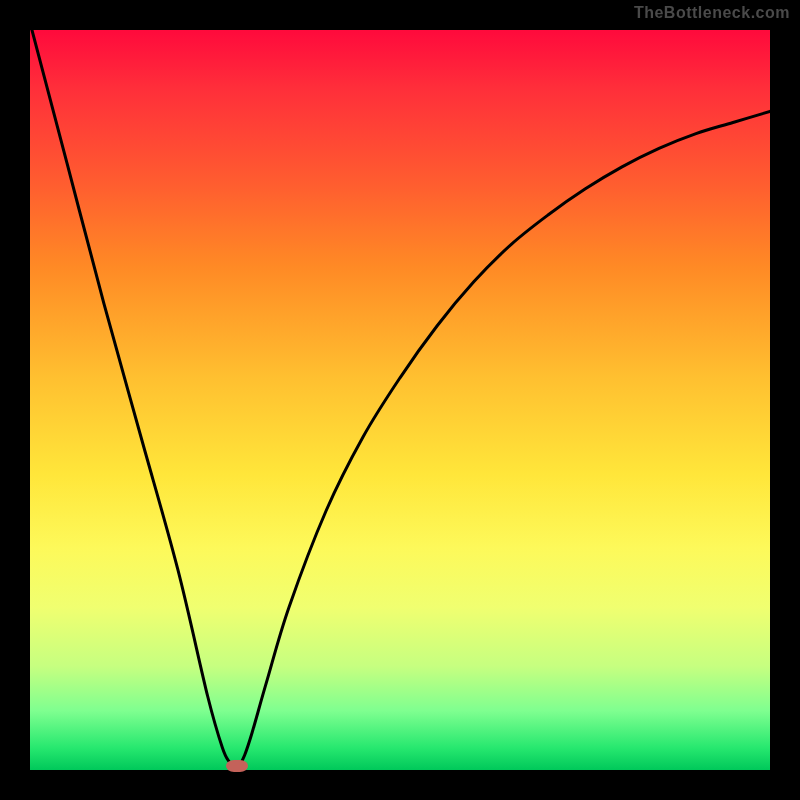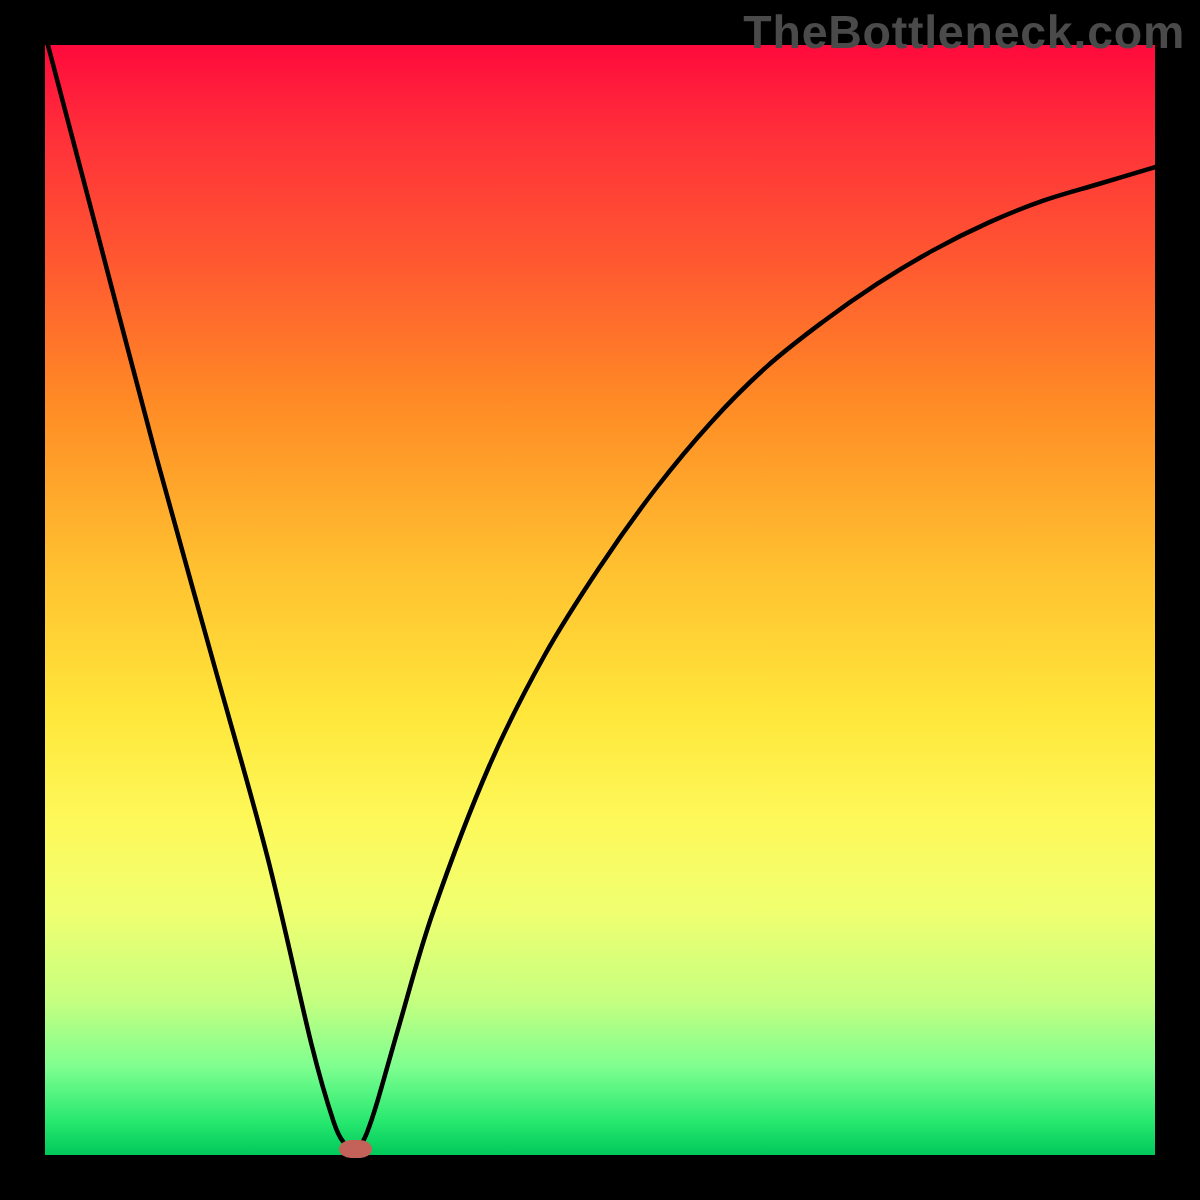--- a/index.html
+++ b/index.html
@@ -31,21 +31,21 @@
       #7fff90 92%,
       #27e86f 97%,
       #00c85a 100%
     );
   }
   .watermark {
     position: absolute;
     top: 4px;
     right: 10px;
     color: #4a4a4a;
-    font-size: 31px;
+    font-size: 16px;
     font-weight: 600;
     letter-spacing: 0.5px;
     z-index: 5;
     user-select: none;
   }
   svg.curve {
     position: absolute;
     left: 0;
     top: 0;
     width: 740px;

